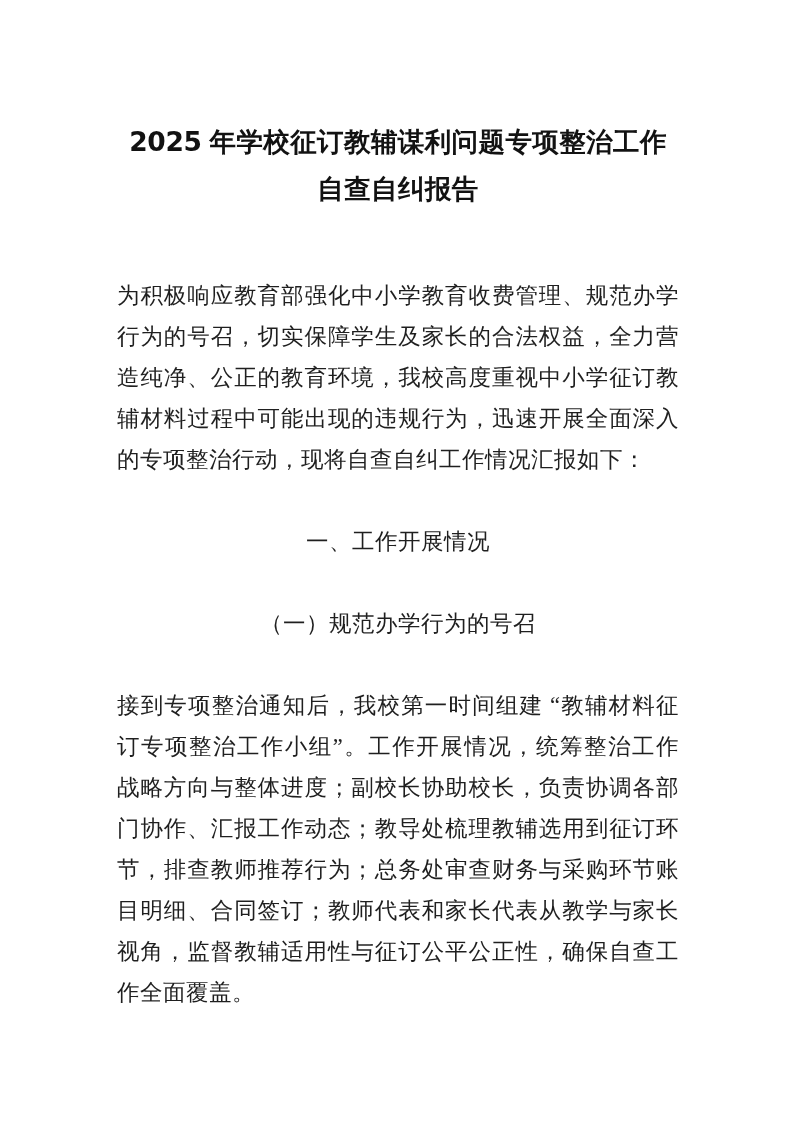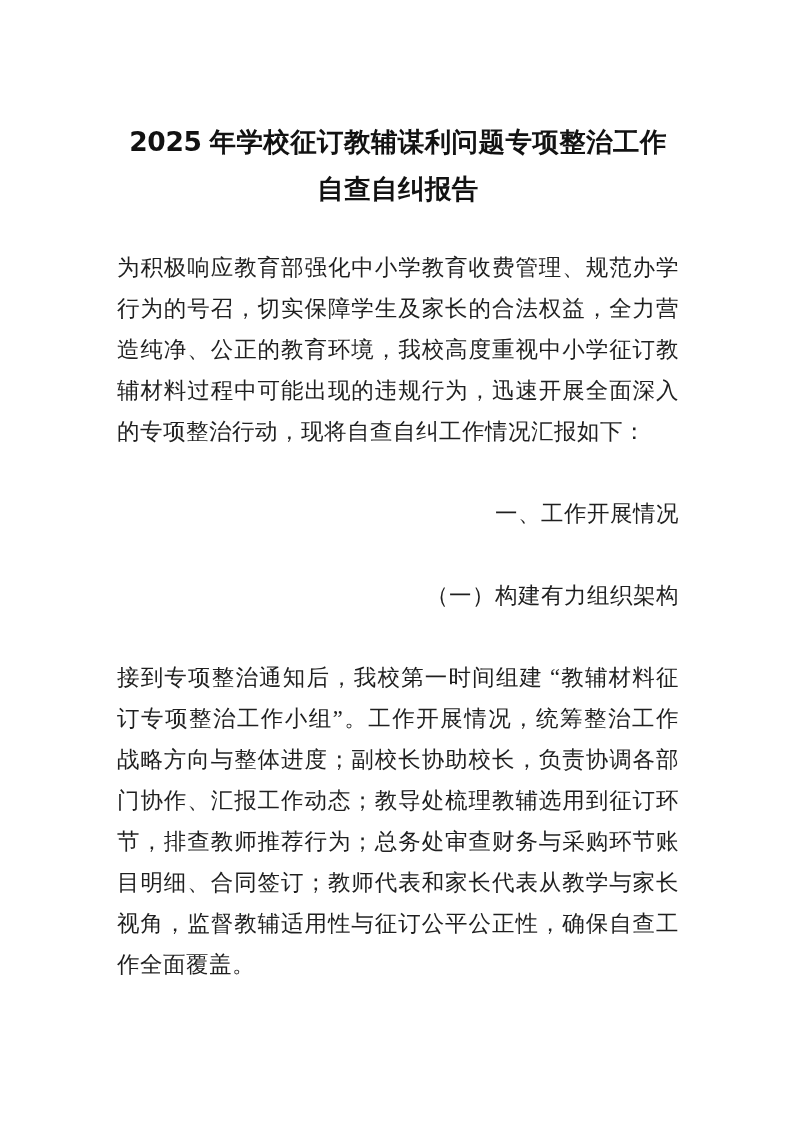--- a/index.html
+++ b/index.html
@@ -46,21 +46,21 @@
     word-break: break-all;
   }
   .doc-title .year {
     font-family: "DejaVu Sans", "Liberation Sans", sans-serif;
     font-weight: bold;
     letter-spacing: -0.3px;
   }
 
   
   .body-block {
-    margin-top: 34px;
+    margin-top: 62px;
   }
 
   p.para,
   p.heading {
     margin: 0;
     font-family: "Liberation Serif", "DejaVu Serif", serif;
     font-size: 22.5px;
     line-height: 41px;
     text-align: justify;
     text-justify: inter-ideograph;
@@ -70,36 +70,36 @@
   }
 
   p.para + p.para,
   p.para + p.heading,
   p.heading + p.para,
   p.heading + p.heading {
     margin-top: 41px;
   }
 
   p.last-line-left {
-    text-align: right;
+    text-align: center;
   }
 </style>
 </head>
 <body>
 
 <div class="page">
   <div class="content">
 
     <h1 class="doc-title"><span class="year">2025</span> <span>年学校征订教辅谋利问题专项整治工作自查自纠报告</span></h1>
 
     <div class="body-block">
 
       <p class="para">为积极响应教育部强化中小学教育收费管理、规范办学行为的号召，切实保障学生及家长的合法权益，全力营造纯净、公正的教育环境，我校高度重视中小学征订教辅材料过程中可能出现的违规行为，迅速开展全面深入的专项整治行动，现将自查自纠工作情况汇报如下：</p>
 
       <p class="heading last-line-left">一、工作开展情况</p>
 
-      <p class="heading last-line-left">（一）构建有力组织架构</p>
+      <p class="heading last-line-left">（一）规范办学行为的号召</p>
 
       <p class="para">接到专项整治通知后，我校第一时间组建 “教辅材料征订专项整治工作小组”。工作开展情况，统筹整治工作战略方向与整体进度；副校长协助校长，负责协调各部门协作、汇报工作动态；教导处梳理教辅选用到征订环节，排查教师推荐行为；总务处审查财务与采购环节账目明细、合同签订；教师代表和家长代表从教学与家长视角，监督教辅适用性与征订公平公正性，确保自查工作全面覆盖。</p>
 
     </div>
   </div>
 </div>
 
 </body></html>

